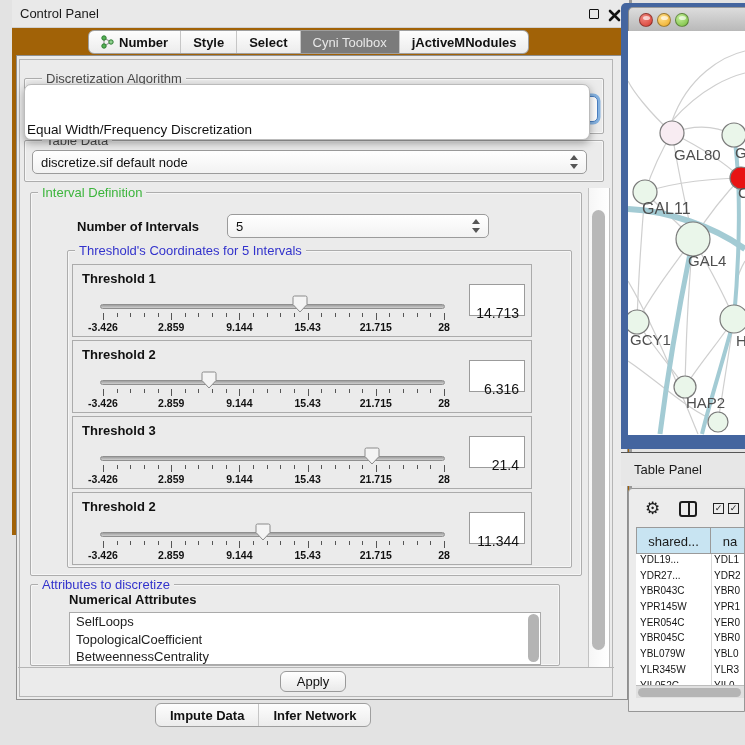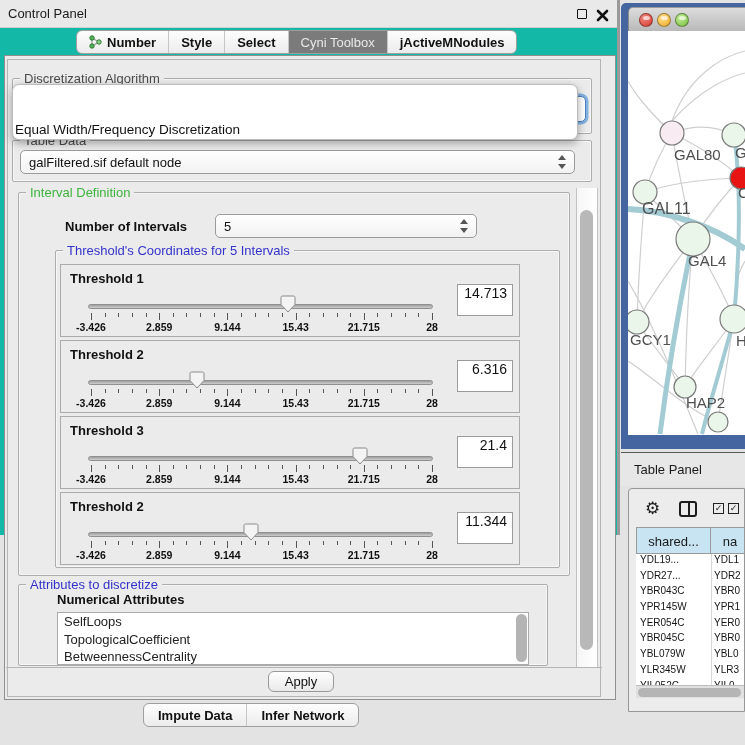--- a/index.html
+++ b/index.html
@@ -1,21 +1,21 @@
 <!DOCTYPE html>
 <html><head>
 <meta charset="utf-8">
 <style>
   * { margin:0; padding:0; box-sizing:border-box; }
   html,body { width:745px; height:745px; }
   body { font-family:"Liberation Sans","DejaVu Sans",sans-serif; background:#e3e3e3; position:relative; overflow:hidden; }
   .abs { position:absolute; }
 
   
-  #control-panel { left:0; top:0; width:620px; height:535px; background:#14b8a6; border-right:3px solid #9a9a9a; }
+  #control-panel { left:12px; top:0; width:620px; height:535px; background:#a16207; border-right:3px solid #9a9a9a; }
   #cp-titlebar { left:0; top:0; width:617px; height:28px; background:#e9e9e9; border-bottom:1px solid #d0d0d0; }
   #cp-title { left:8px; top:6px; font-size:13px; color:#1a1a1a; }
   .win-ctrl { top:8px; width:13px; height:13px; cursor:pointer; }
   #float-btn { right:28px; }
   #float-btn .sq { position:absolute; left:1px; top:1px; width:10px; height:10px; border:1.6px solid #111; border-radius:1px; }
   #close-btn { right:8px; }
 
   
   .tabgroup { display:flex; border:1px solid #9f9f9f; border-radius:6px; background:linear-gradient(#fdfdfd,#ececec); overflow:hidden; height:24px; }
   .tabgroup .tab { display:flex; align-items:center; gap:5px; padding:0 12px; font-size:13px; font-weight:bold; color:#111; border-right:1px solid #c6c6c6; white-space:nowrap; cursor:pointer; }
@@ -26,21 +26,21 @@
   #bottom-tabs .tab { padding:0 14px; }
 
   
   #main-panel { left:4px; top:55px; width:612px; height:645px; border:1px solid #8f8f8f; background:#ebebeb; }
   #inner-panel { left:7px; top:59px; width:594px; height:638px; border:1px solid #b5b5b5; background:#ebebeb; }
 
   .group { position:absolute; border:1px solid #adadad; border-radius:2px; box-shadow:0 0 0 1px #f6f6f6 inset; }
   .group-label { position:absolute; top:-8px; left:7px; background:#ebebeb; padding:0 4px; font-size:13px; white-space:nowrap; }
   .glabel-green { color:#3db53d; }
   .glabel-blue { color:#3333cc; }
-  .glabel-dark { color:#4a4a4a; }
+  .glabel-dark { color:#4a4a4a;margin-left:10px; }
 
   
   .combo { position:absolute; background:linear-gradient(#ffffff,#f2f2f2); border:1px solid #9b9b9b; border-radius:5px; font-size:13px; color:#111; display:flex; align-items:center; padding-left:8px; cursor:pointer; }
   .stepper { position:absolute; right:7px; top:50%; transform:translateY(-50%); width:9px; height:14px; }
   .stepper:before, .stepper:after { content:""; position:absolute; left:0; border-left:4.5px solid transparent; border-right:4.5px solid transparent; }
   .stepper:before { top:0; border-bottom:5px solid #555; }
   .stepper:after { bottom:0; border-top:5px solid #555; }
 
   
   #algo-popup { left:12px; top:84px; width:566px; height:56px; background:#fff; border:1px solid #bbb; border-radius:7px; box-shadow:0 3px 8px rgba(0,0,0,.35); z-index:30; overflow:hidden; }
@@ -53,21 +53,21 @@
   
   .threshold-box { position:absolute; left:60px; width:460px; height:73px; border:1px solid #ababab; background:#ebebeb; }
   .th-label { position:absolute; left:9px; top:6px; font-size:13px; font-weight:bold; color:#111; }
   .track { position:absolute; left:27px; top:39px; width:345px; height:5px; border-radius:3px; background:linear-gradient(#9e9e9e,#cfcfcf); border:1px solid #8f8f8f; }
   .handle { position:absolute; top:30px; width:16px; height:18px; z-index:3; cursor:pointer; }
   .ticks { position:absolute; left:27px; top:48px; width:350px; height:8px; }
   .tick { position:absolute; top:0; width:1px; height:4px; background:#555; }
   .tick.major { height:7px; }
   .ticklabels { position:absolute; left:27px; top:56px; width:350px; height:12px; }
   .ticklabel { position:absolute; transform:translateX(-50%); font-size:10.5px; font-weight:bold; color:#111; white-space:nowrap; }
-  .th-value { position:absolute; left:396px; top:19px; width:56px; height:32px; background:#fff; border:1px solid #9b9b9b; font-size:14px; color:#111; text-align:right; padding:0 5px 0 0; }
+  .th-value { position:absolute; left:396px; top:19px; width:56px; height:32px; background:#fff; border:1px solid #9b9b9b; font-size:14px; color:#111; text-align:right; padding:20px 5px 0 0; }
 
   
   .vscroll { position:absolute; background:linear-gradient(90deg,#f6f6f6,#fff); border-left:1px solid #c2c2c2; border-right:1px solid #c2c2c2; }
   .vthumb { position:absolute; left:3px; width:13px; border-radius:7px; background:#b8b8b8; }
   .list-vthumb { position:absolute; right:1px; top:1px; width:11px; height:48px; border-radius:6px; background:#b4b4b4; }
 
   
   #attr-list { left:57px; top:612px; width:472px; height:53px; background:#fff; border:1px solid #aaa; overflow:hidden; z-index:2; }
   .attr-item { font-size:13px; color:#222; padding:1px 0 1px 6px; line-height:15.5px; white-space:nowrap; }
 
@@ -152,21 +152,21 @@
   <div class="abs" id="algo-combo"></div>
 
   <div class="abs" id="algo-popup">
     <div class="abs algo-item" id="algo-item-1">Equal Width/Frequency Discretization</div>
   </div>
 
   <div class="group" style="left:12px; top:140px; width:580px; height:42px;">
     <div class="group-label glabel-dark">Table Data</div>
   </div>
   <div class="combo" style="left:20px; top:150px; width:555px; height:24px;">
-    <span>galFiltered.sif default node</span>
+    <span>discretize.sif default node</span>
     <span class="stepper"></span>
   </div>
 
   <div class="vscroll" style="left:576px; top:188px; width:22px; height:480px;">
     <div class="vthumb" style="top:22px; height:440px;"></div>
   </div>
 
   <div class="group" style="left:18px; top:192px; width:552px; height:384px;">
     <div class="group-label glabel-green">Interval Definition</div>
   </div>

